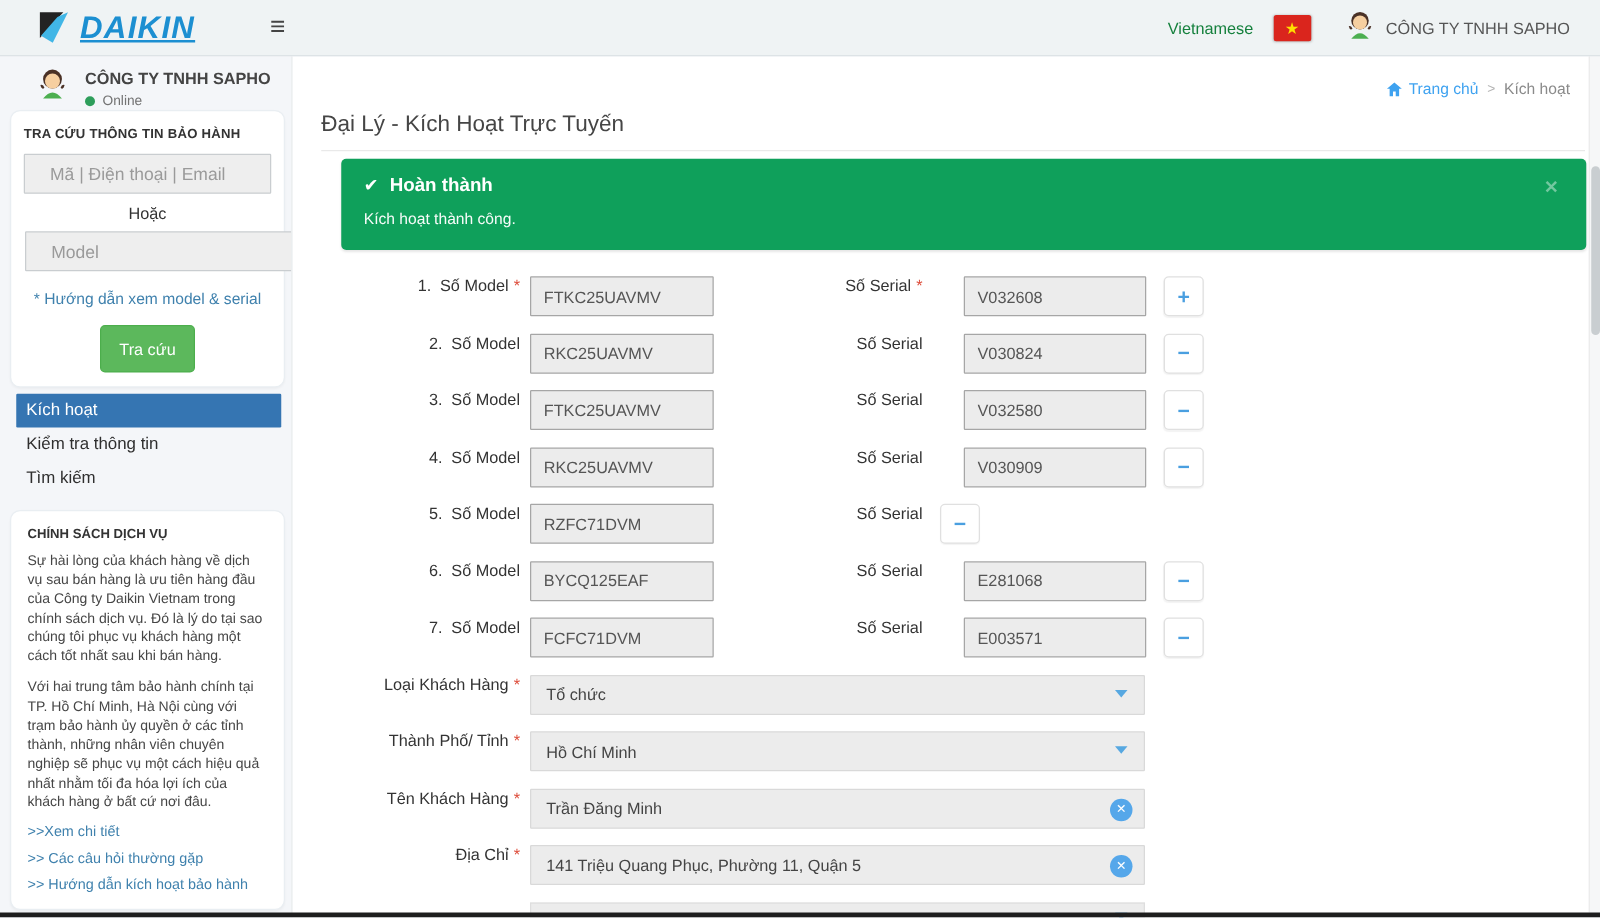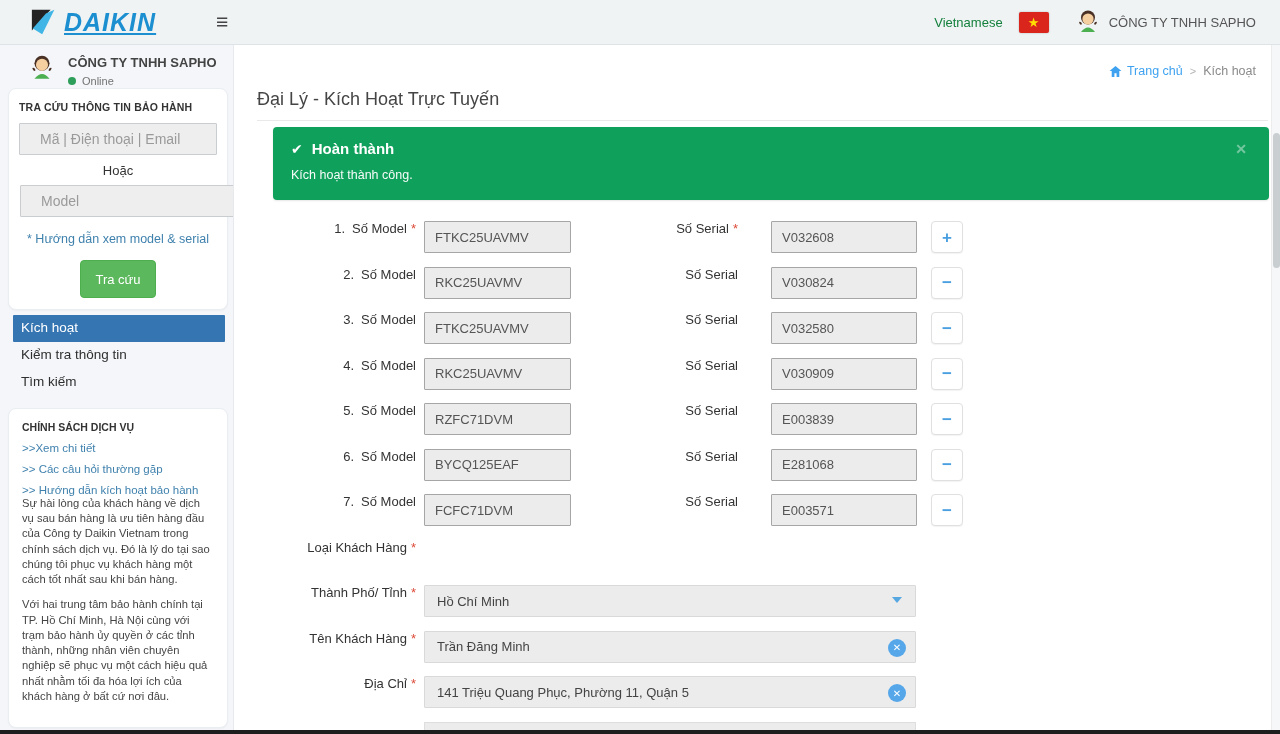--- a/index.html
+++ b/index.html
@@ -176,28 +176,28 @@
   </div>
 
   <div class="menu" id="sidebar-menu">
       <div class="menu-item active">Kích hoạt</div>
       <div class="menu-item">Kiểm tra thông tin</div>
       <div class="menu-item">Tìm kiếm</div>
     </div>
 
   <div class="s-card card-policy">
     <div class="policy-title">CHÍNH SÁCH DỊCH VỤ</div>
+    <div id="policy-paragraphs">
+        <p class="policy-p">Sự hài lòng của khách hàng về dịch vụ sau bán hàng là ưu tiên hàng đầu của Công ty Daikin Vietnam trong chính sách dịch vụ. Đó là lý do tại sao chúng tôi phục vụ khách hàng một cách tốt nhất sau khi bán hàng.</p>
+        <p class="policy-p">Với hai trung tâm bảo hành chính tại TP. Hồ Chí Minh, Hà Nội cùng với trạm bảo hành ủy quyền ở các tỉnh thành, những nhân viên chuyên nghiệp sẽ phục vụ một cách hiệu quả nhất nhằm tối đa hóa lợi ích của khách hàng ở bất cứ nơi đâu.</p>
+      </div>
     <div id="policy-links">
         <a class="policy-link">&gt;&gt;Xem chi tiết</a>
         <a class="policy-link">&gt;&gt; Các câu hỏi thường gặp</a>
         <a class="policy-link">&gt;&gt; Hướng dẫn kích hoạt bảo hành</a>
-      </div>
-    <div id="policy-paragraphs">
-        <p class="policy-p">Sự hài lòng của khách hàng về dịch vụ sau bán hàng là ưu tiên hàng đầu của Công ty Daikin Vietnam trong chính sách dịch vụ. Đó là lý do tại sao chúng tôi phục vụ khách hàng một cách tốt nhất sau khi bán hàng.</p>
-        <p class="policy-p">Với hai trung tâm bảo hành chính tại TP. Hồ Chí Minh, Hà Nội cùng với trạm bảo hành ủy quyền ở các tỉnh thành, những nhân viên chuyên nghiệp sẽ phục vụ một cách hiệu quả nhất nhằm tối đa hóa lợi ích của khách hàng ở bất cứ nơi đâu.</p>
       </div>
   </div>
 </div>
 
 <div class="main">
   <div class="breadcrumb">
     <a class="bc-home">
       <svg width="13" height="13" viewBox="0 0 24 24">
         <path d="M12 2 L23 11 H19 V22 H14 V15 H10 V22 H5 V11 H1 Z" fill="#3ea2f0"></path>
       </svg>
@@ -245,39 +245,42 @@
         <div class="flabel"><span class="idx">4.</span><span class="txt">Số Model</span></div>
         <input class="f-input" readonly="" value="RKC25UAVMV" style="">
         <div class="slabel"><span class="txt">Số Serial</span></div>
         <input class="sr-input" readonly="" value="V030909" style="">
         <button class="row-btn">−</button>
       </div>
       <div class="frow">
         <div class="flabel"><span class="idx">5.</span><span class="txt">Số Model</span></div>
         <input class="f-input" readonly="" value="RZFC71DVM" style="">
         <div class="slabel"><span class="txt">Số Serial</span></div>
-        <input class="sr-input" readonly="" value="E003839" style="">
         <button class="row-btn">−</button>
       </div>
       <div class="frow">
         <div class="flabel"><span class="idx">6.</span><span class="txt">Số Model</span></div>
         <input class="f-input" readonly="" value="BYCQ125EAF" style="">
         <div class="slabel"><span class="txt">Số Serial</span></div>
         <input class="sr-input" readonly="" value="E281068" style="">
         <button class="row-btn">−</button>
       </div>
       <div class="frow">
         <div class="flabel"><span class="idx">7.</span><span class="txt">Số Model</span></div>
         <input class="f-input" readonly="" value="FCFC71DVM" style="">
         <div class="slabel"><span class="txt">Số Serial</span></div>
         <input class="sr-input" readonly="" value="E003571" style="">
         <button class="row-btn">−</button>
       </div>
       <div class="frow">
         <div class="flabel"><span class="txt">Loại Khách Hàng</span><span class="req">*</span></div>
+        <div class="cfield">
+          <span>Tổ chức</span>
+          <span class="caret"></span>
+        </div>
       </div>
       <div class="frow">
         <div class="flabel"><span class="txt">Thành Phố/ Tỉnh</span><span class="req">*</span></div>
         <div class="cfield">
           <span>Hồ Chí Minh</span>
           <span class="caret"></span>
         </div>
       </div>
       <div class="frow">
         <div class="flabel"><span class="txt">Tên Khách Hàng</span><span class="req">*</span></div>

